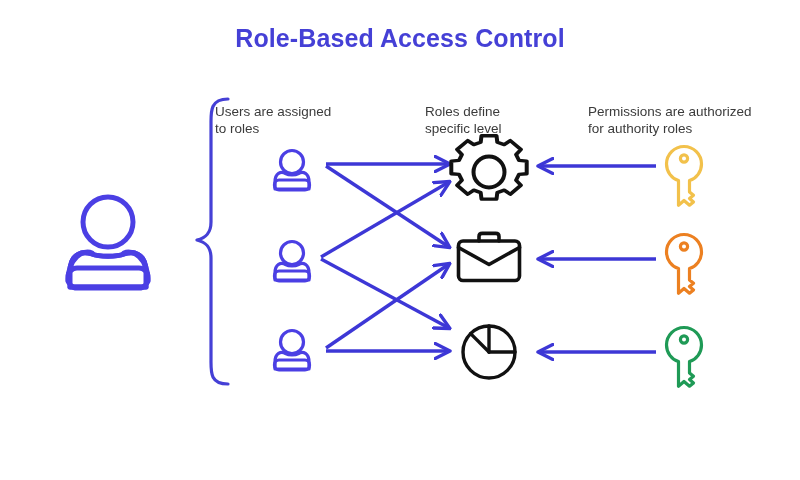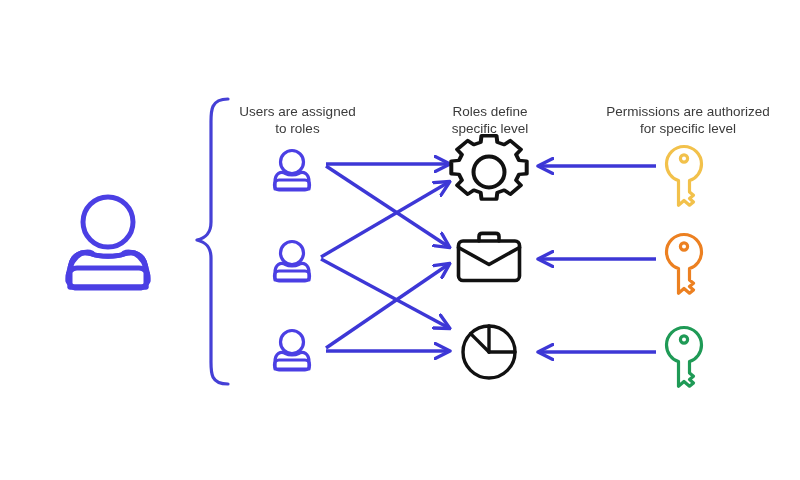--- a/index.html
+++ b/index.html
@@ -17,45 +17,46 @@
     left:0;top:24px;width:800px;
     text-align:center;
     font-size:25px;
     font-weight:bold;
     color:#4540d6;
     letter-spacing:0.1px;
   }
 
   .caption{
     position:absolute;
-    text-align:center;
+    text-align:left;
     font-size:13.5px;
     line-height:17px;
     color:#3b3b3b;
     white-space:pre-line;
   }
   #cap-users{left:215px;top:103px;width:165px;}
   #cap-roles{left:425px;top:103px;width:130px;}
   #cap-perms{left:588px;top:103px;width:200px;}
   #cap-admin{left:20px;top:283px;width:180px;}
 
   .svg-layer{position:absolute;left:0;top:0;width:800px;height:480px;}
 </style>
 </head>
 <body>
 
 <div id="stage">
 
+  <div class="title">Role-Based Access Control</div>
 
   <div class="caption" id="cap-users">Users are assigned
 to roles</div>
   <div class="caption" id="cap-roles">Roles define
 specific level</div>
   <div class="caption" id="cap-perms">Permissions are authorized
-for specific level</div>
+for authority roles</div>
 
   <svg class="svg-layer" viewBox="0 0 800 480" xmlns="http://www.w3.org/2000/svg">
 
     <g>
       <circle cx="108" cy="222" r="25" fill="none" stroke="#4b3fe4" stroke-width="5"></circle>
       <path d="M 70 287 L 70 272 C 70 252 84 251 92 254 C 99 257 117 257 124 254 C 132 251 146 252 146 272 L 146 287 Z" fill="none" stroke="#4b3fe4" stroke-width="5" stroke-linejoin="round"></path>
       <path d="M 70 287 L 146 287" fill="none" stroke="#4b3fe4" stroke-width="5" stroke-linecap="round"></path>
       <path d="M 70 272 C 70 252 84 251 92 254 C 99 257 117 257 124 254 C 132 251 146 252 146 272" fill="none" stroke="#4b3fe4" stroke-width="5"></path>
       <path d="M 68 281 C 68 258 83 249 92 253" fill="none" stroke="#4b3fe4" stroke-width="5" stroke-linecap="round"></path>
       <path d="M 148 281 C 148 258 133 249 124 253" fill="none" stroke="#4b3fe4" stroke-width="5" stroke-linecap="round"></path>

